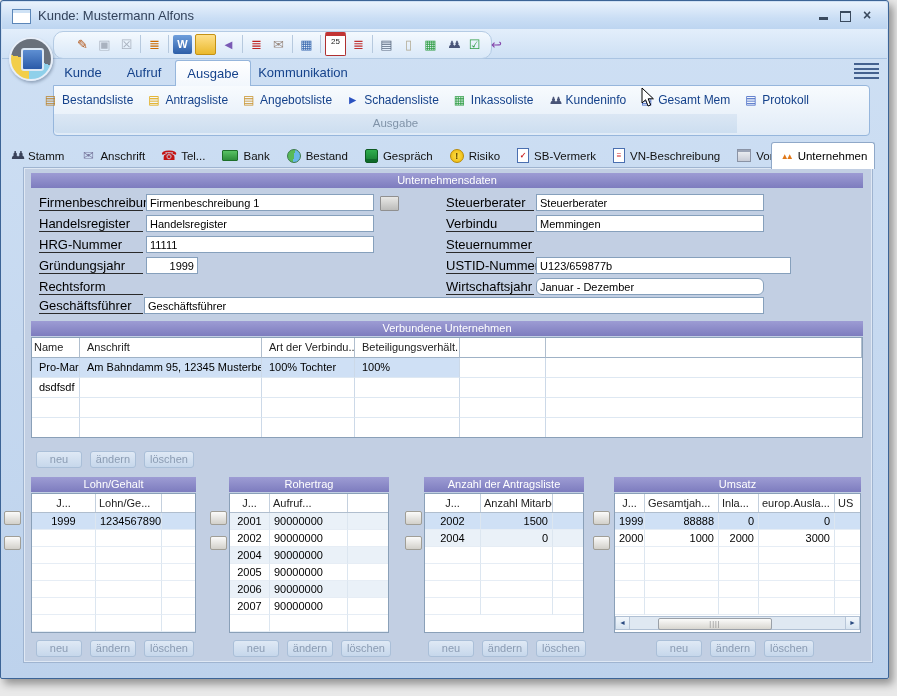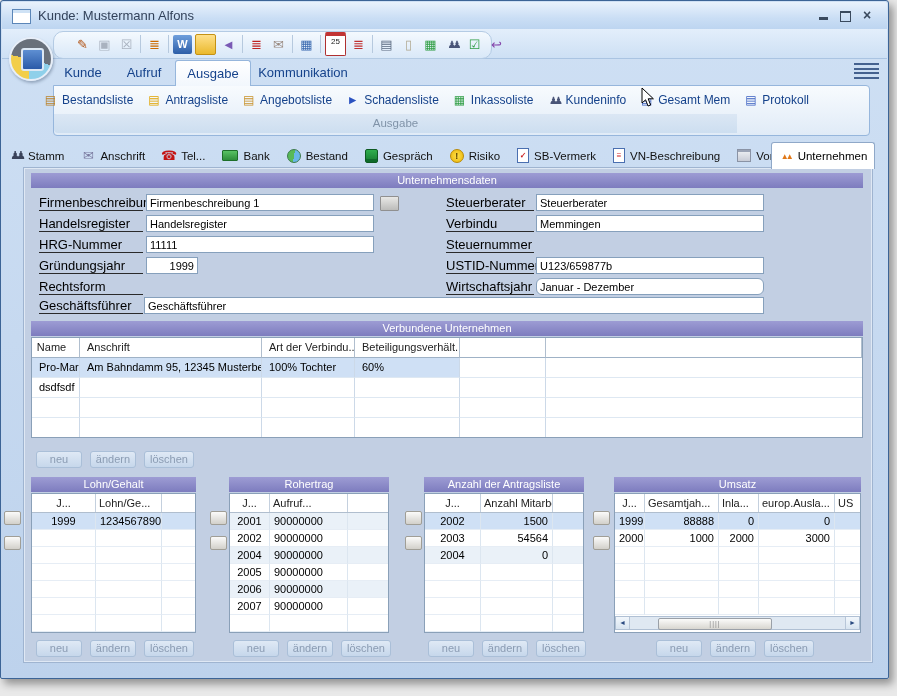--- a/index.html
+++ b/index.html
@@ -54,21 +54,21 @@
   .flabel{position:absolute;height:15px;border-bottom:1px solid #2a2a2a;color:#000;font-size:13px;white-space:nowrap}
   .field{position:absolute;height:17px;background:#fff;border:1px solid #86a0bc;font-family:"Liberation Sans",sans-serif;font-size:11px;padding:0 3px;box-sizing:border-box;color:#000}
   .field.r{text-align:right}
   .morebtn{position:absolute;width:17px;height:13px;background:linear-gradient(#e8e8e6,#bcbcba);border:1px solid #909090;border-radius:1px}
   
   .ltable{position:absolute;left:30px;top:336px;width:832px;height:101px;background:#fff;border:1px solid #8aa0b8;box-sizing:border-box;overflow:hidden}
   .lrow{display:grid;grid-template-columns:48px 182px 93px 105px 86px auto;height:20px}
   .lc{border-right:1px solid #ccd9e8;border-bottom:1px solid #dee8f2;padding:3px 7px 0 7px;white-space:nowrap;overflow:hidden;font-size:11px}
   .lc:last-child{border-right:none}
   .lhead .lc{border-right:1px solid #b0bece;border-bottom:1px solid #9fb2c6;color:#222}
-  .lc.cen{text-align:center;padding:3px 10px 0 2px}
+  .lc.cen{text-align:right;padding:3px 16px 0 2px}
   .seld .lc:nth-child(-n+4){background:#cfe0f5}
   
   .ptable{position:absolute;top:492px;height:140px;background:#fff;border:1px solid #8aa0b8;box-sizing:border-box;overflow:hidden}
   .phr{display:grid;height:18px;border-bottom:1px solid #b0bece}
   .ph{border-right:1px solid #c4d0de;padding:3px 3px 0 3px;color:#222;white-space:nowrap;overflow:hidden;font-size:11px}
   .ph:last-child{border-right:none}
   .pr{display:grid;height:17px}
   .pc{border-right:1px solid #dce6f0;border-bottom:1px solid #e6edf5;padding:2px 4px 0 4px;white-space:nowrap;overflow:hidden;font-size:11px}
   .pc:last-child{border-right:none}
   .pc.c,.ph.c{text-align:center}
@@ -245,39 +245,39 @@
   <span class="flabel" style="left:38px;top:278px;width:104px">Rechtsform</span>
   <span class="flabel" style="left:38px;top:297px;width:104px">Geschäftsführer</span>
   <input class="field" style="left: 143px; top: 296px; width: 620px;" value="Geschäftsführer">
 
   <span class="flabel" style="left:445px;top:194px;width:88px">Steuerberater</span>
   <input class="field" style="left: 535px; top: 193px; width: 228px;" value="Steuerberater">
   <span class="flabel" style="left:445px;top:215px;width:88px">Verbindu</span>
   <input class="field" style="left: 535px; top: 214px; width: 228px;" value="Memmingen">
   <span class="flabel" style="left:445px;top:236px;width:88px">Steuernummer</span>
   <span class="flabel" style="left:445px;top:257px;width:88px">USTID-Nummer</span>
-  <input class="field" style="left: 535px; top: 256px; width: 228px;" value="U123/659877b">
+  <input class="field" style="left: 535px; top: 256px; width: 255px;" value="U123/659877b">
   <span class="flabel" style="left:445px;top:278px;width:88px">Wirtschaftsjahr</span>
   <input class="field" style="left: 535px; top: 277px; width: 228px; border-radius: 6px;" value="Januar - Dezember">
 
   <div class="phead" style="left:30px;top:320px;width:832px">Verbundene Unternehmen</div>
   <div class="ltable">
     <div class="lrow lhead">
       <div class="lc cen">Name</div>
       <div class="lc">Anschrift</div>
       <div class="lc">Art der Verbindu...</div>
       <div class="lc">Beteiligungsverhält...</div>
       <div class="lc"></div>
       <div class="lc"></div>
     </div>
     <div class="lrow seld">
       <div class="lc">Pro-Markt</div>
       <div class="lc">Am Bahndamm 95, 12345 Musterberg</div>
       <div class="lc">100% Tochter</div>
-      <div class="lc">60%</div>
+      <div class="lc">100%</div>
       <div class="lc"></div>
         <div class="lc"></div>
     </div>
     <div class="lrow">
       <div class="lc">dsdfsdf</div>
       <div class="lc"></div>
       <div class="lc"></div>
       <div class="lc"></div>
       <div class="lc"></div>
         <div class="lc"></div>
@@ -396,25 +396,20 @@
 
   <div class="ptable" style="left:423px;width:160px">
     <div class="phr g3">
         <div class="ph c">J...</div>
         <div class="ph">Anzahl Mitarbei...</div>
         <div class="ph"></div>
       </div>
     <div class="pr g3 sel">
         <div class="pc c">2002</div>
         <div class="pc r">1500</div>
-        <div class="pc"></div>
-      </div>
-    <div class="pr g3">
-        <div class="pc c">2003</div>
-        <div class="pc r">54564</div>
         <div class="pc"></div>
       </div>
     <div class="pr g3 alt">
         <div class="pc c">2004</div>
         <div class="pc r">0</div>
         <div class="pc"></div>
       </div>
     <div class="pr g3">
         <div class="pc"></div>
         <div class="pc"></div>

